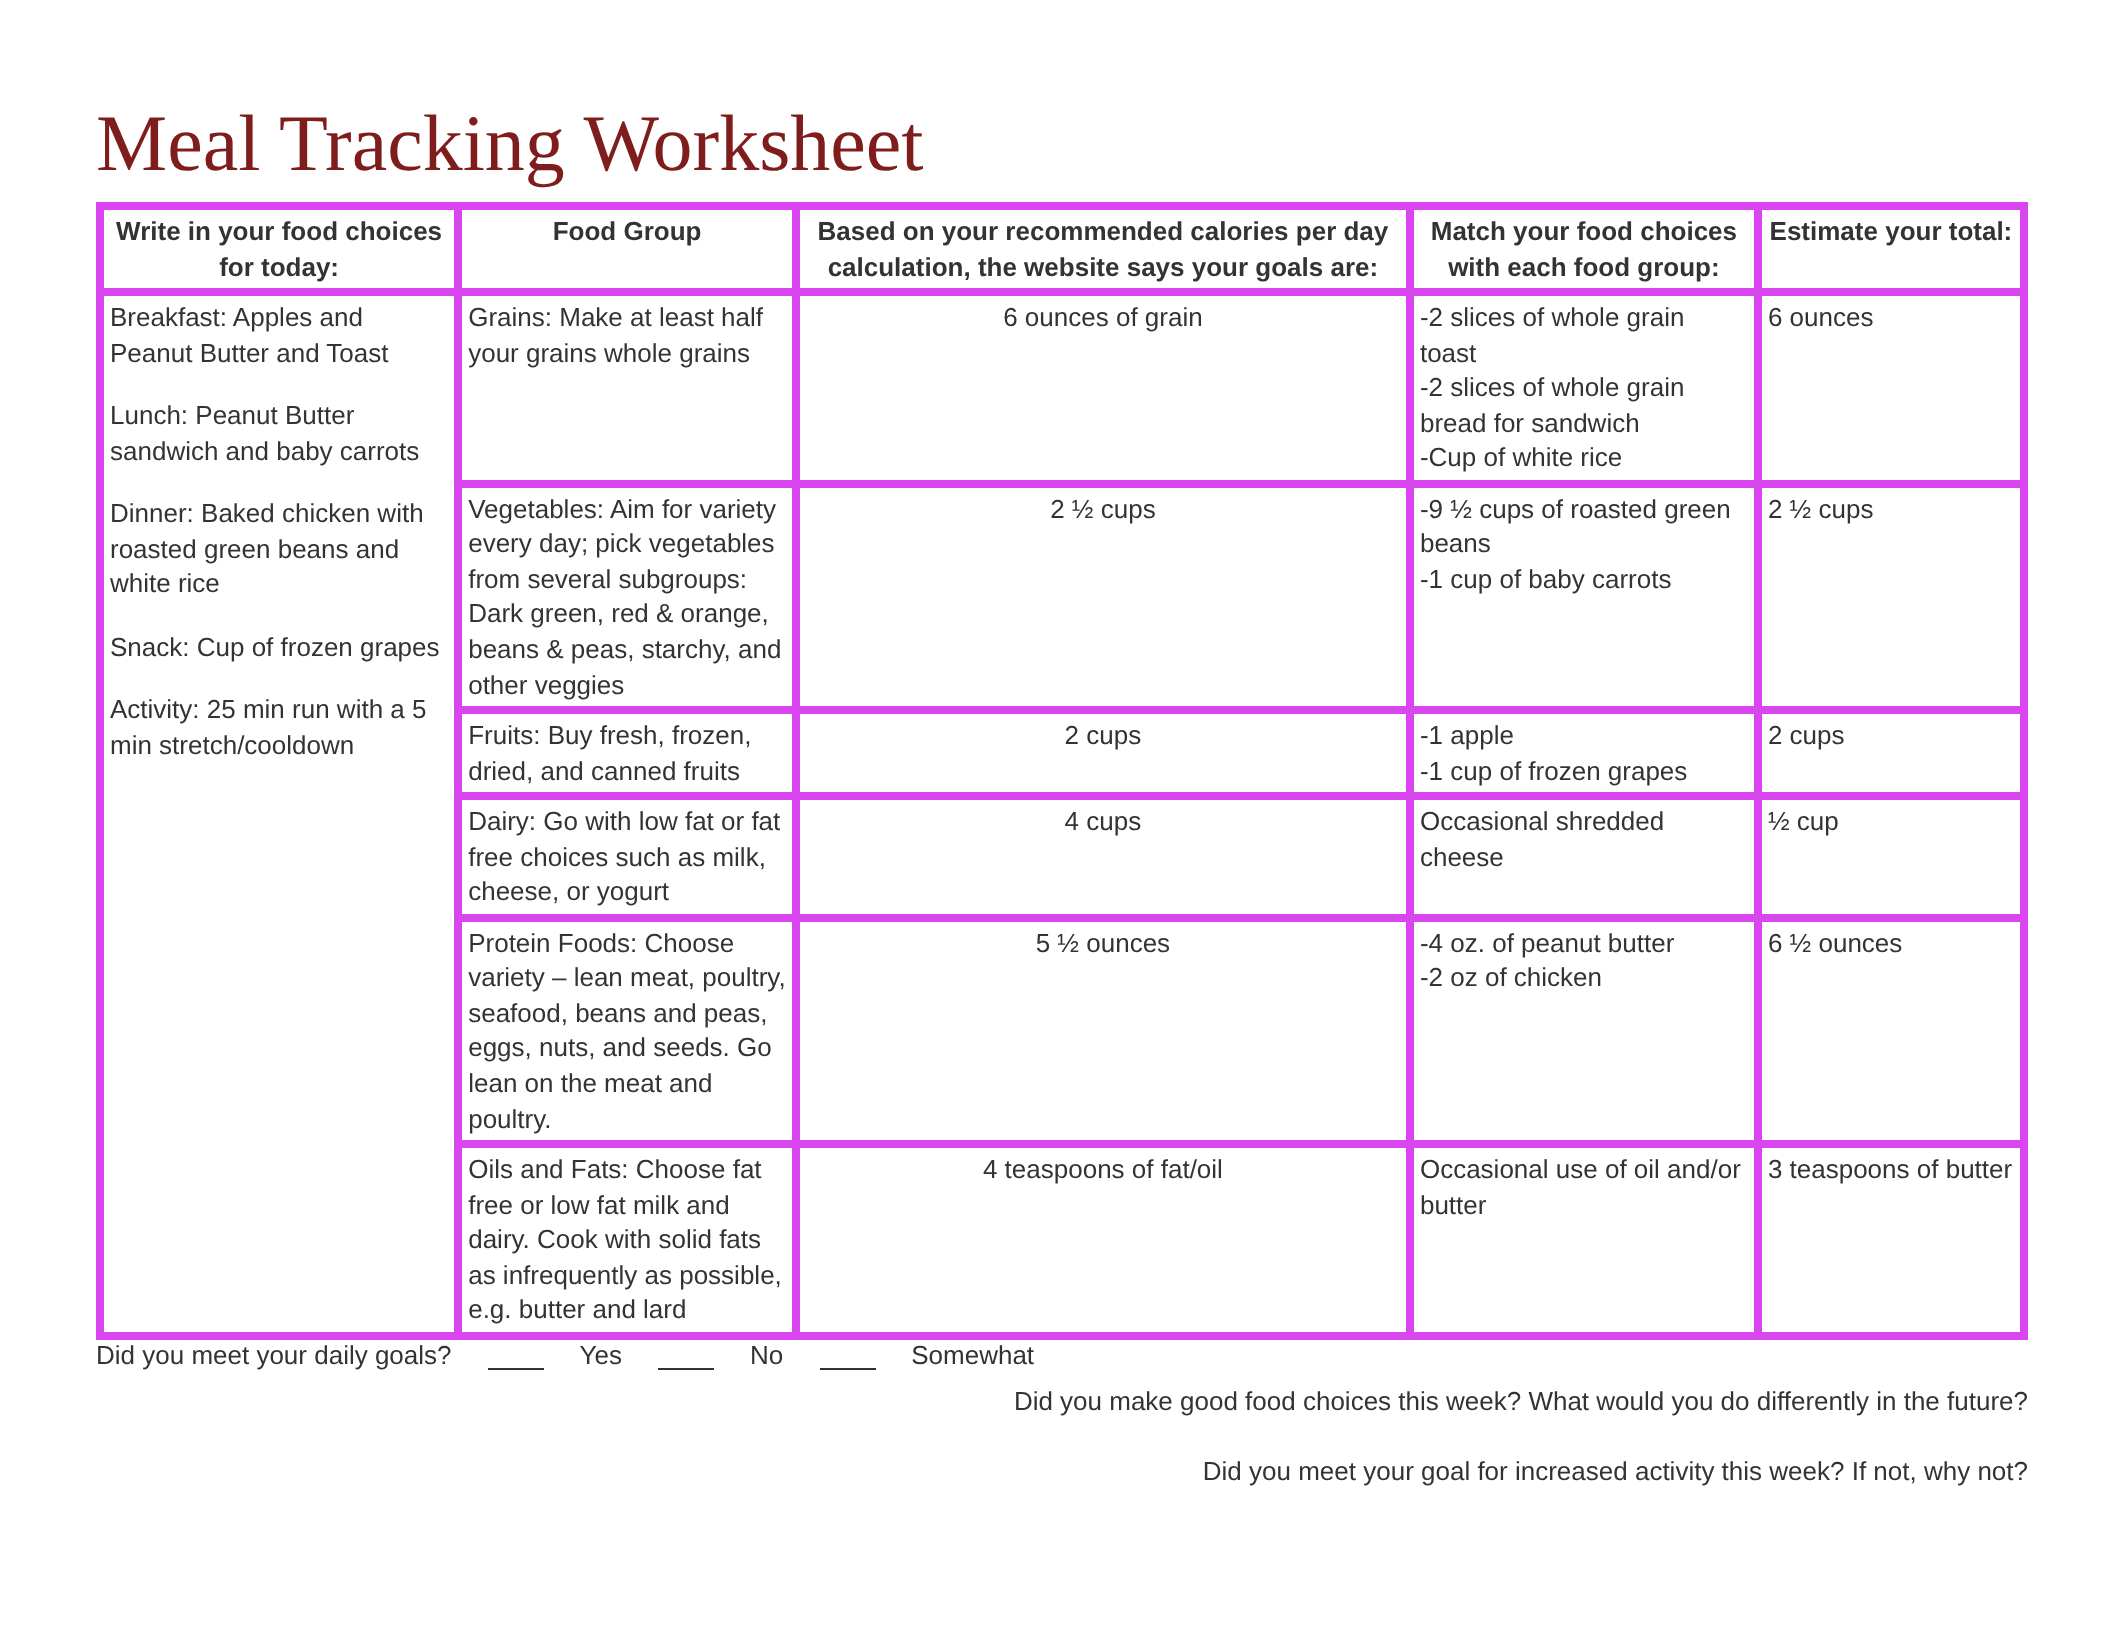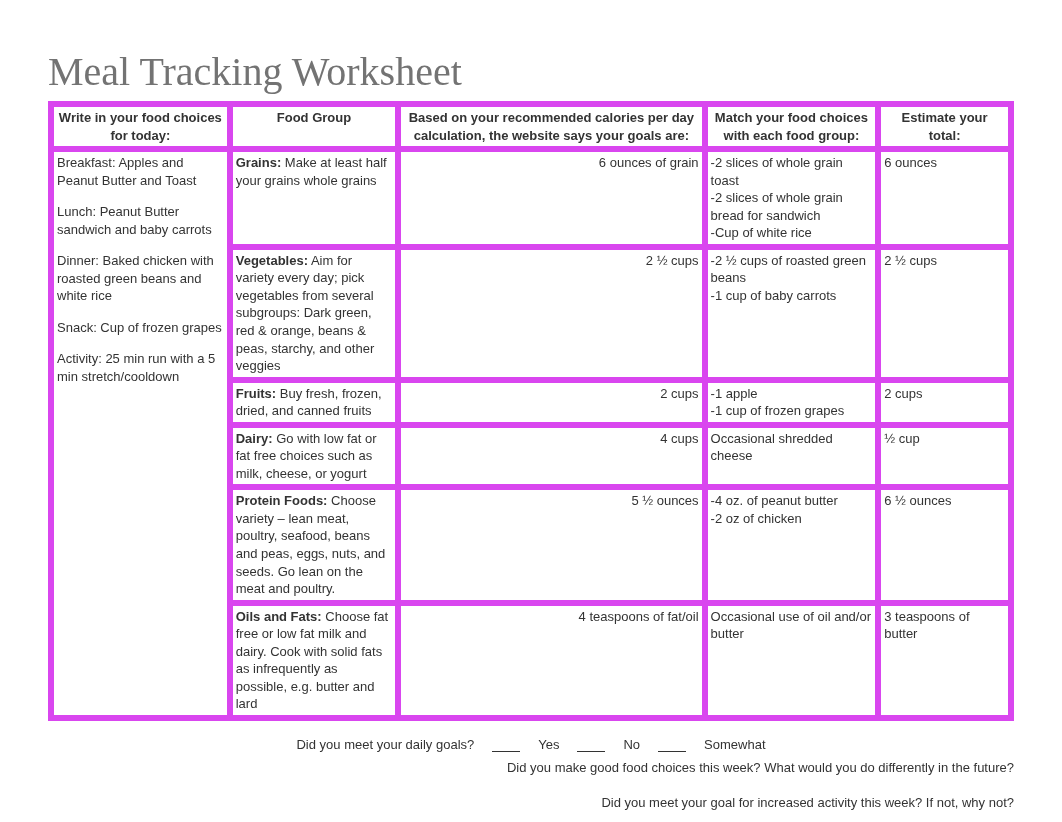--- a/index.html
+++ b/index.html
@@ -10,49 +10,49 @@
     color: #333;
     background: #fff;
     width: 1062px;
     box-sizing: border-box;
   }
   h1 {
     font-family: Georgia, 'Times New Roman', serif;
     font-weight: normal;
     font-size: 40px;
     margin: 0 0 6px 0;
-    color: #737373;
+    color: #7f1d1d;
   }
   table {
     border-collapse: collapse;
     width: 100%;
     table-layout: fixed;
   }
   th, td {
-    border: 6px solid #d946ef; 
+    border: 4px solid #d946ef; 
     padding: 2px 3px;
     vertical-align: top;
     text-align: left;
     font-size: 13px;
     line-height: 1.35;
   }
   th {
     font-weight: bold;
     text-align: center;
   }
   col.c1 { width: 175px; }
   col.c2 { width: 165px; }
   col.c3 { width: 300px; }
   col.c4 { width: 170px; }
   col.c5 { width: 130px; }
-  .goal-cell   { text-align: right; }
-  .bold-label  { font-weight: bold; }
+  .goal-cell   { text-align: center; }
+  .bold-label  { font-weight: normal; }
   .food-desc   { font-weight: normal; }
   .meal-para   { margin: 0 0 14px 0; }
-  .footer-line { margin-top: 16px; font-size: 13px; display: flex; align-items: center; gap: 14px; justify-content: center; }
+  .footer-line { font-size: 13px; display: flex; align-items: center; gap: 14px; }
   .blank-slot {
     display: inline-block;
     border-bottom: 1px solid #333;
     min-width: 28px;
     height: 14px;
     margin: 0 4px;
     vertical-align: bottom;
   }
   .question { margin-top: 8px; text-align: right; }
 </style>
@@ -96,21 +96,21 @@
 -2 slices of whole grain bread for sandwich
 -Cup of white rice</td>
       <td>6 ounces</td>
     </tr>
 
     <tr>
       <td>
         <span class="bold-label">Vegetables:</span><span class="food-desc"> Aim for variety every day; pick vegetables from several subgroups: Dark green, red &amp; orange, beans &amp; peas, starchy, and other veggies</span>
       </td>
       <td class="goal-cell">2 ½ cups</td>
-      <td style="white-space: pre-line;">-2 ½ cups of roasted green beans
+      <td style="white-space: pre-line;">-9 ½ cups of roasted green beans
 -1 cup of baby carrots</td>
       <td>2 ½ cups</td>
     </tr>
 
     <tr>
       <td>
         <span class="bold-label">Fruits:</span><span class="food-desc"> Buy fresh, frozen, dried, and canned fruits</span>
       </td>
       <td class="goal-cell">2 cups</td>
       <td style="white-space: pre-line;">-1 apple

